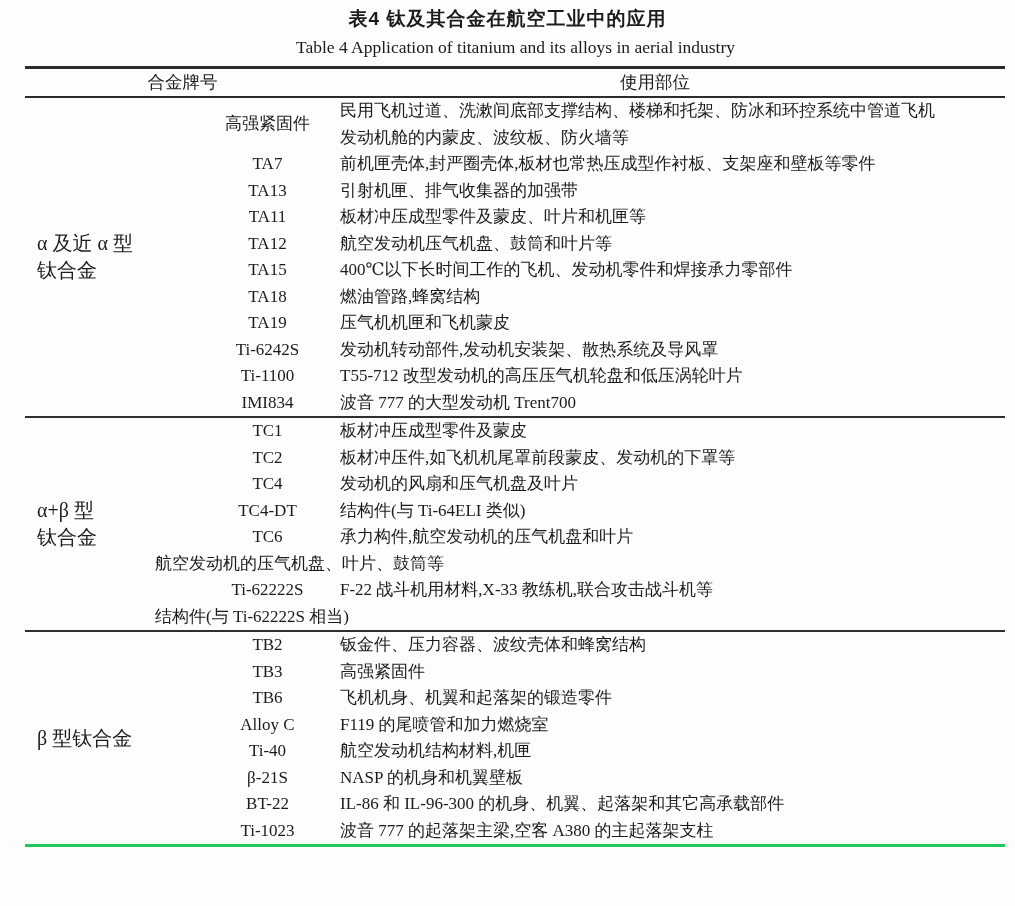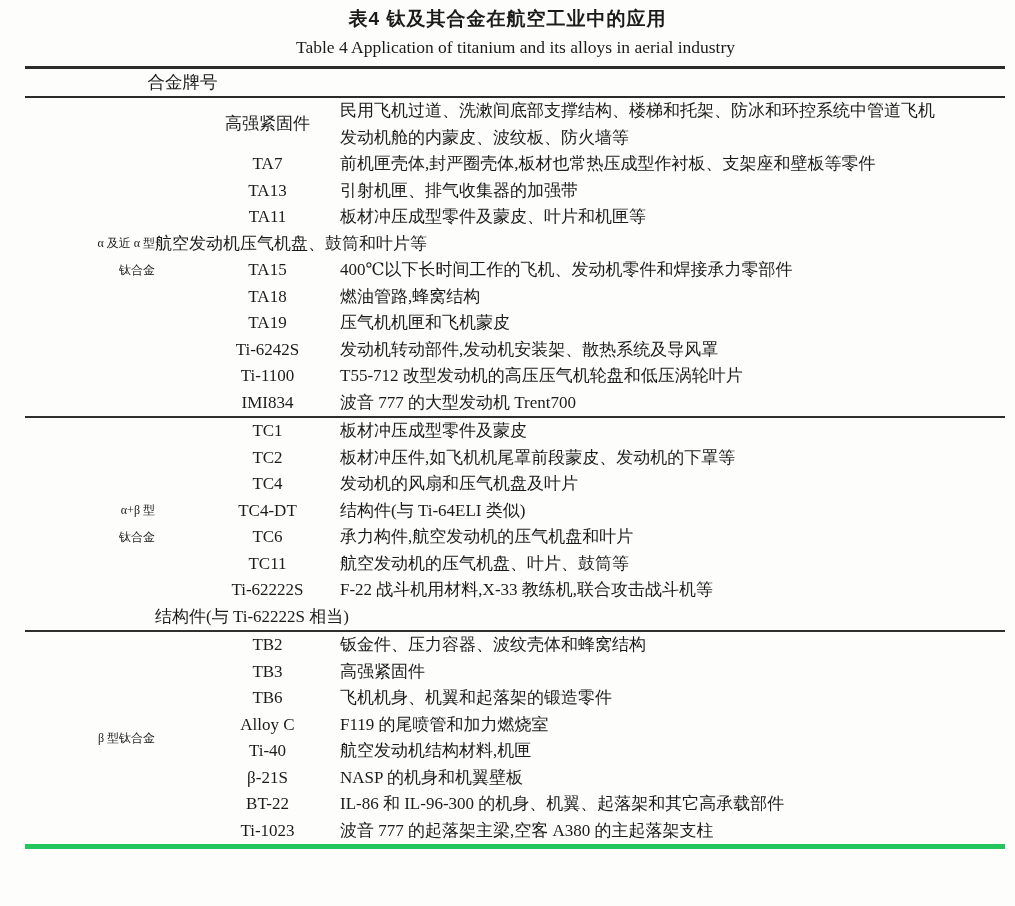--- a/index.html
+++ b/index.html
@@ -30,21 +30,21 @@
   .title-en {
     text-align: center;
     font-size: 17.5px;
     line-height: 26px;
     margin-top: 2px;
     margin-left: 16px;
   }
   .datatable {
     margin: 6px 10px 0 25px;
     border-top: 3px solid #2b2b2b;
-    border-bottom: 5px solid #22c55e;
+    border-bottom: 3px solid #22c55e;
   }
   .header-row {
     display: grid;
     grid-template-columns: 315px 1fr;
     border-bottom: 2px solid #2b2b2b;
   }
   .header-cell {
     text-align: center;
     font-size: 17.5px;
     line-height: 27px;
@@ -53,22 +53,22 @@
   .header-cell.usage { padding-right: 35px; }
   .group {
     display: grid;
     grid-template-columns: 130px 1fr;
   }
   .group:not(:last-child) {
     border-bottom: 2px solid #2f2f2f;
   }
   .group-label {
     align-self: center;
-    text-align: right;
-    font-size: 12px;
+    text-align: left;
+    font-size: 20px;
     line-height: 27px;
     padding-left: 12px;
   }
   .row {
     display: grid;
     grid-template-columns: 185px 1fr;
   }
   .cell-alloy {
     display: flex;
     align-items: center;
@@ -91,20 +91,21 @@
 </head>
 <body>
 
 <div class="page">
   <div class="title-zh">表4  钛及其合金在航空工业中的应用</div>
   <div class="title-en">Table 4  Application of titanium and its alloys in aerial industry</div>
 
   <div class="datatable">
     <div class="header-row">
       <div class="header-cell">合金牌号</div>
+      <div class="header-cell usage">使用部位</div>
     </div>
     <div id="table-body">
         <div class="group">
           <div class="group-label">
             <div class="group-label-line">α 及近 α 型</div>
             <div class="group-label-line">钛合金</div>
           </div>
           <div class="group-rows">
             <div class="row">
               <div class="cell-alloy">高强紧固件</div>
@@ -125,20 +126,21 @@
                 <div class="usage-line">引射机匣、排气收集器的加强带</div>
               </div>
             </div>
             <div class="row">
               <div class="cell-alloy">TA11</div>
               <div class="cell-usage">
                 <div class="usage-line">板材冲压成型零件及蒙皮、叶片和机匣等</div>
               </div>
             </div>
             <div class="row">
+              <div class="cell-alloy">TA12</div>
               <div class="cell-usage">
                 <div class="usage-line">航空发动机压气机盘、鼓筒和叶片等</div>
               </div>
             </div>
             <div class="row">
               <div class="cell-alloy">TA15</div>
               <div class="cell-usage">
                 <div class="usage-line">400℃以下长时间工作的飞机、发动机零件和焊接承力零部件</div>
               </div>
             </div>
@@ -204,21 +206,20 @@
                 <div class="usage-line">结构件(与 Ti-64ELI 类似)</div>
               </div>
             </div>
             <div class="row">
               <div class="cell-alloy">TC6</div>
               <div class="cell-usage">
                 <div class="usage-line">承力构件,航空发动机的压气机盘和叶片</div>
               </div>
             </div>
             <div class="row">
-              <div class="cell-alloy">TC11</div>
               <div class="cell-usage">
                 <div class="usage-line">航空发动机的压气机盘、叶片、鼓筒等</div>
               </div>
             </div>
             <div class="row">
               <div class="cell-alloy">Ti-62222S</div>
               <div class="cell-usage">
                 <div class="usage-line">F-22 战斗机用材料,X-33 教练机,联合攻击战斗机等</div>
               </div>
             </div>

